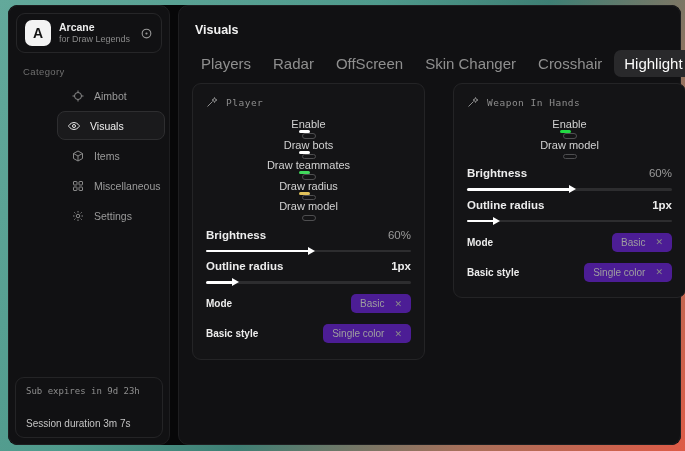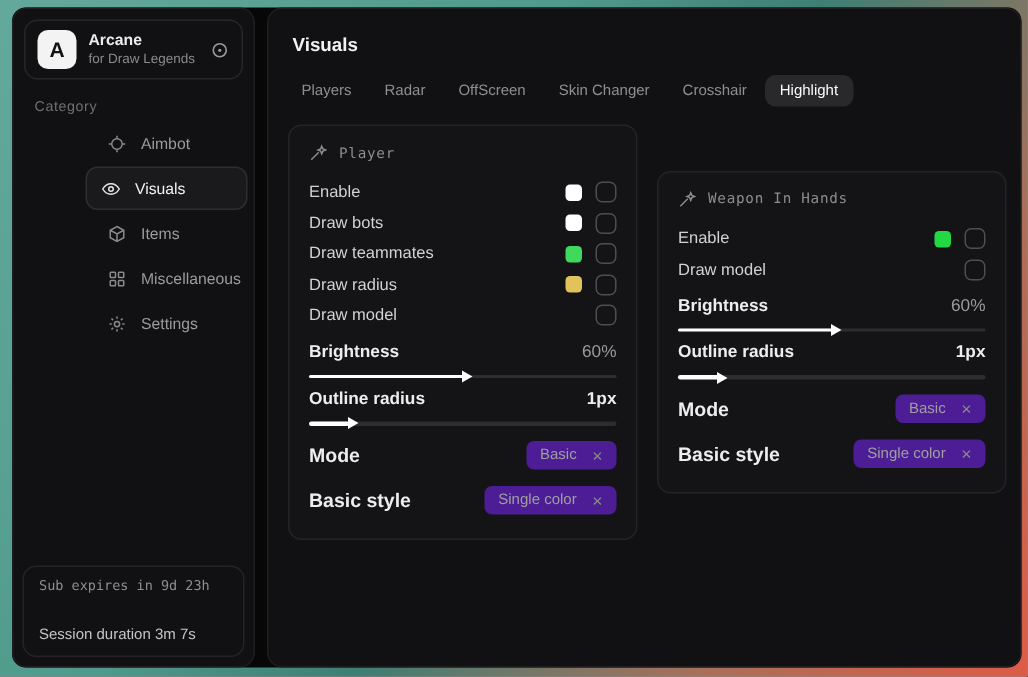--- a/index.html
+++ b/index.html
@@ -25,45 +25,45 @@
   .nav-item.active{background:#1a1a1c;border-color:#2e2e30;color:#f0f0f0;padding-left:10px;}
   .nav-item.active .ic{color:#e8e8e8;}
   .status-box{position:absolute;left:6px;right:6px;bottom:6px;border:1px solid #242426;border-radius:9px;padding:8px 10px 8px;}
   .status-l1{font-family:"DejaVu Sans Mono",monospace;font-size:9px;color:#8e8e8e;}
   .status-l2{font-size:10px;color:#c4c4c4;margin-top:22px;}
 
   
   .main{position:absolute;left:170px;right:0;top:0;bottom:0;}
   .main-title{position:absolute;top:17px;left:16px;font-size:12.5px;font-weight:700;color:#f2f2f2;}
   .tabs{position:absolute;top:44px;left:12px;display:flex;gap:2px;}
-  .tab{padding:5px 10px;font-size:10px;color:#8f8f8f;border-radius:7px;cursor:pointer;white-space:nowrap;}
+  .tab{padding:5px 10px;font-size:15px;color:#8f8f8f;border-radius:7px;cursor:pointer;white-space:nowrap;}
   .tab.active{background:#29292b;color:#fafafa;}
 
-  .panels{position:absolute;top:77px;left:13px;display:flex;gap:13px;align-items:center;}
+  .panels{position:absolute;top:77px;left:13px;display:flex;gap:28px;align-items:flex-start;}
   .panel{width:233px;background:#141416;border:1px solid #242426;border-radius:9px;padding:9px 13px 12px;box-sizing:border-box;}
   .panel-head{display:flex;align-items:center;gap:8px;color:#8d8d8d;font-family:"DejaVu Sans Mono",monospace;font-size:9.5px;letter-spacing:.5px;margin:3px 0 10px;}
   .panel-head .ic{display:flex;color:#8d8d8d;}
 
-  .t-row{display:flex;align-items:center;height:20.5px;font-size:11px;color:#d2d2d2;}
+  .t-row{display:flex;align-items:center;height:20.5px;font-size:11px;color:#d2d2d2;flex-direction:column;}
   .t-row .sp{flex:1;}
   .swatch{width:11px;height:11px;border-radius:3px;margin-right:9px;cursor:pointer;}
   .checkbox{width:14px;height:14px;border:1.5px solid #4e4e50;border-radius:4.5px;box-sizing:border-box;cursor:pointer;}
 
   .slider-block{margin:8px 0 7px;}
   .sl-top{display:flex;align-items:center;justify-content:space-between;font-size:11.5px;}
   .sl-label{font-weight:700;color:#ededed;}
   .sl-val{color:#9a9a9a;}
   .sl-val.bright{color:#ededed;font-weight:700;}
   .track{margin-top:9px;height:2.5px;background:#2d2d2f;border-radius:2px;position:relative;cursor:pointer;}
   .fill{height:100%;background:#ffffff;border-radius:2px;position:relative;}
   .fill::after{content:"";position:absolute;right:-6px;top:50%;transform:translateY(-50%);
     border-top:4px solid transparent;border-bottom:4px solid transparent;border-left:7px solid #ffffff;}
 
   .select-row{display:flex;align-items:center;justify-content:space-between;height:26px;margin-top:4px;}
-  .sel-label{font-size:13px;font-weight:700;color:#ededed;}
+  .sel-label{font-size:10px;font-weight:700;color:#ededed;}
   .chip{display:flex;align-items:center;gap:10px;background:#4c1d95;border-radius:5px;padding:4px 9px;font-size:10px;color:#9f9f9f;cursor:pointer;}
   .chip .x{font-size:9px;color:#8a8a8a;cursor:pointer;}
   svg{display:block;}
 </style>
 </head>
 <body>
 
 <div class="window">
 
   <div class="sidebar card">

